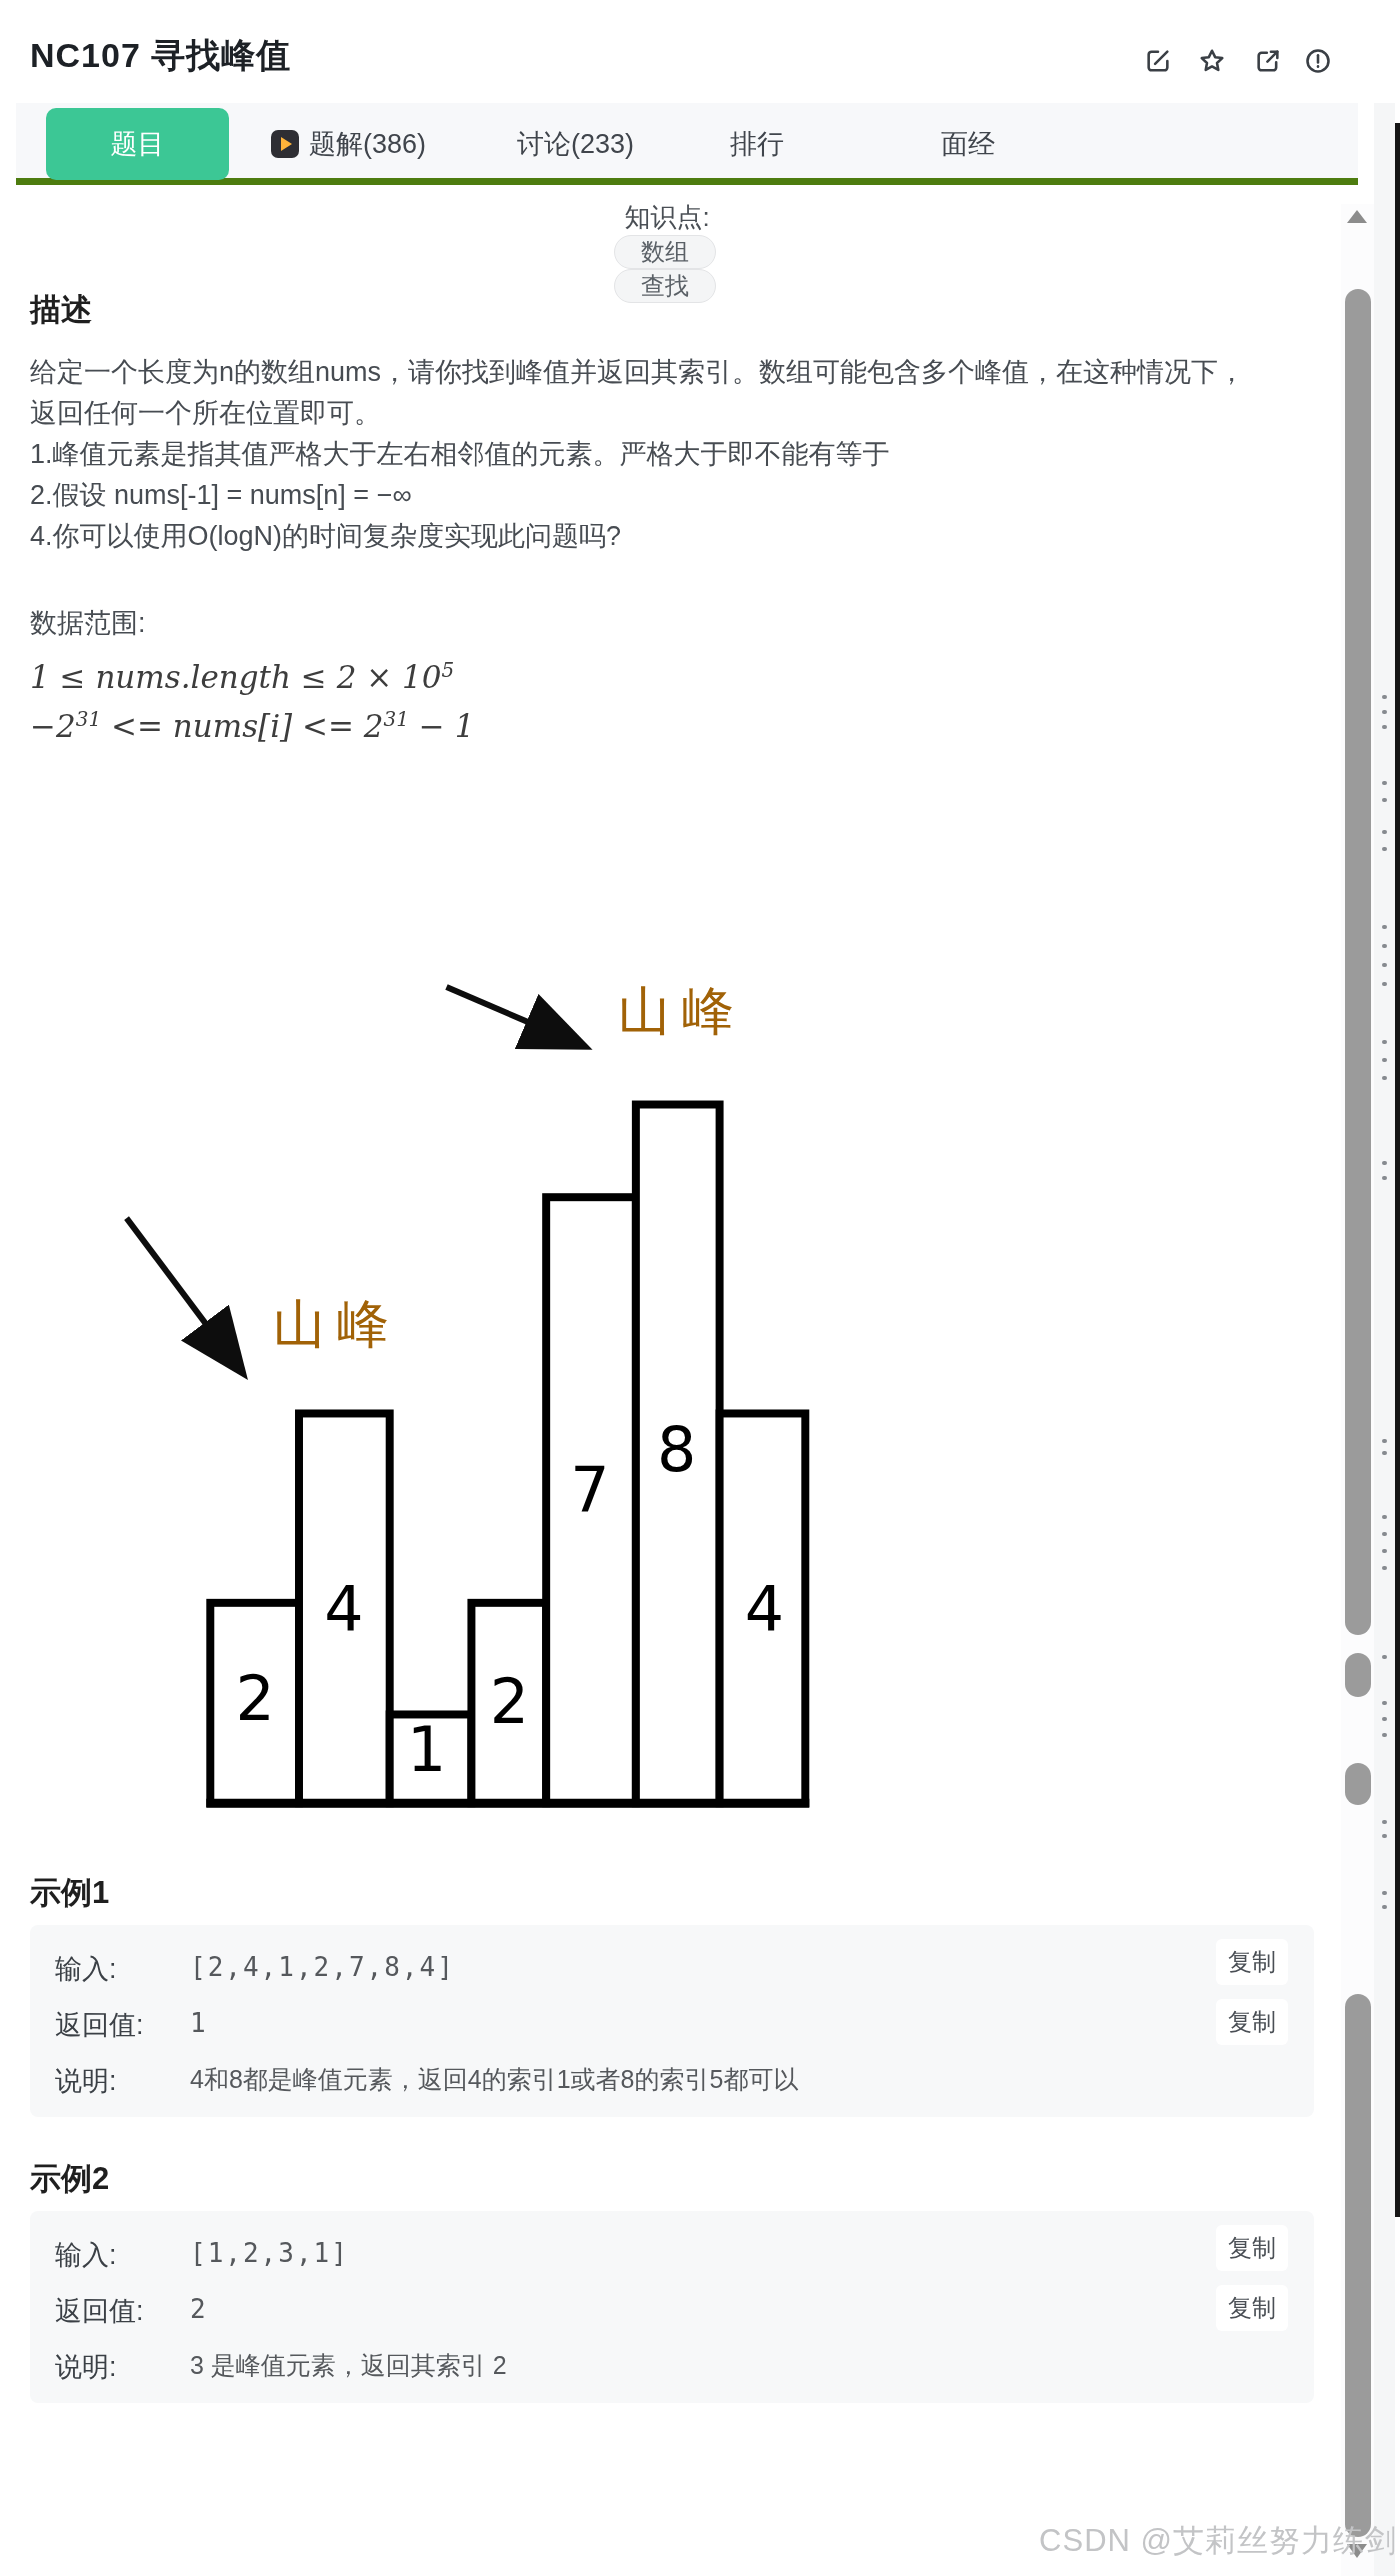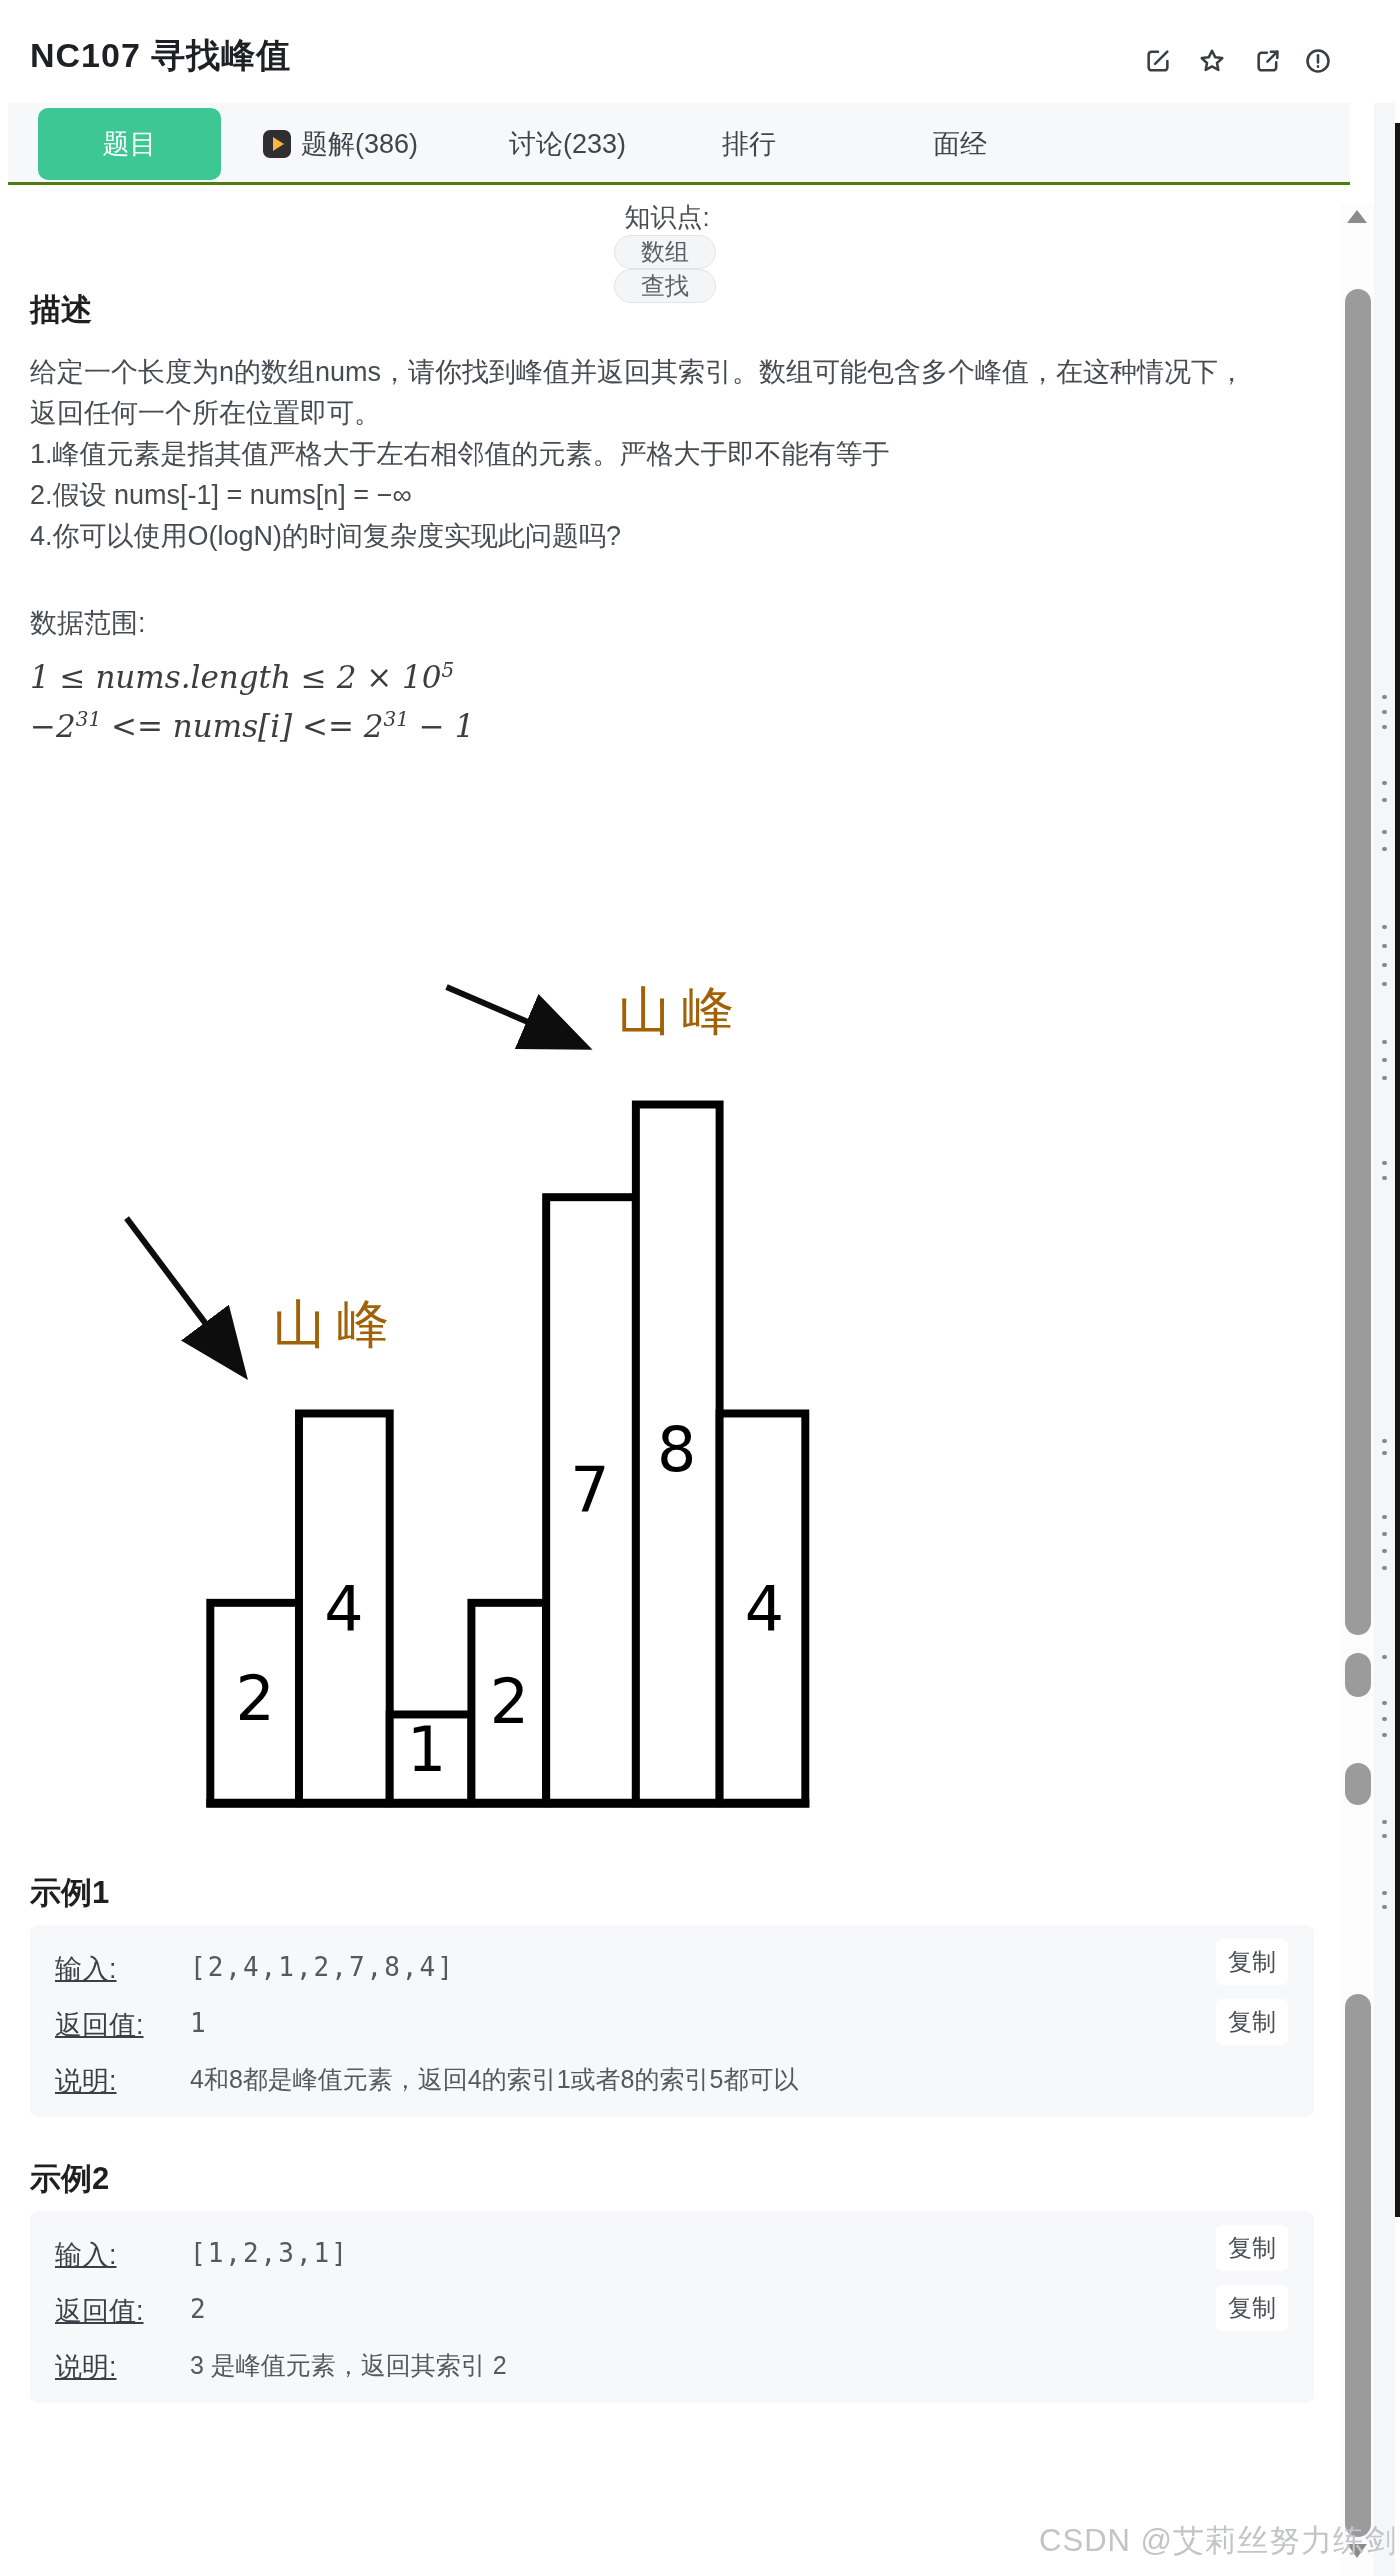--- a/index.html
+++ b/index.html
@@ -20,21 +20,21 @@
      border-left:10px solid transparent; border-right:10px solid transparent; border-top:14px solid #8c8c8c; }
   .sb-thumb { position:absolute; left:1345px; width:26px; border-radius:13px; background:#9b9b9b; }
 
   
   .header { position:absolute; left:0; top:0; width:1401px; height:103px; background:#ffffff; }
   .title { position:absolute; left:30px; top:33px; font-size:34px; font-weight:bold; color:#1d2126; letter-spacing:1px; }
   .hicon { position:absolute; top:47px; width:28px; height:28px; cursor:pointer; }
   .hicon svg { width:28px; height:28px; stroke:#3a3f45; stroke-width:2.2; fill:none; stroke-linecap:round; stroke-linejoin:round; }
 
   
-  .tabbar { position:absolute; left:8px; top:103px; width:1342px; height:82px; background:#f7f8fa; border-bottom:3px solid #4d7c0f; }
+  .tabbar { position:absolute; left:16px; top:103px; width:1342px; height:82px; background:#f7f8fa; border-bottom:7px solid #4d7c0f; }
   .tab-active { position:absolute; left:30px; top:5px; width:183px; height:72px; background:#3cc795; border-radius:10px;
      color:#ffffff; font-size:27px; display:flex; align-items:center; justify-content:center; cursor:pointer; }
   .tab { position:absolute; top:0; height:82px; line-height:82px; font-size:27px; color:#40454c; cursor:pointer; }
   .play-badge { position:absolute; left:255px; top:27px; width:28px; height:28px; background:#2e2e33; border-radius:7px; cursor:pointer; }
   .play-badge::after { content:""; position:absolute; left:10px; top:7px; width:0; height:0;
      border-top:7px solid transparent; border-bottom:7px solid transparent; border-left:11px solid #ffb43a; }
 
   
   .content { position:absolute; left:30px; top:184px; width:1288px; }
   .know-row { margin-top:16px; display:flex; align-items:center; height:50px;flex-direction:column; }
@@ -53,21 +53,21 @@
   .example-intro { margin-top:42px; }
   .example-intro div { font-size:27px; line-height:42px; color:#474c52; white-space:nowrap; }
   .diagram-spacer { height:1087px; }
   .sec-s1 { margin-top:40px; }
   .sec-s2 { margin-top:44px; }
 
   
   .sample-box { margin-top:14px; width:1284px; background:#f7f8f9; border-radius:8px; padding:20px 0 16px 0; }
   .srow { position:relative; padding-left:160px; }
   .srow.r1 { min-height:56px; } .srow.r2 { min-height:56px; } .srow.r3 { min-height:40px; }
-  .slabel { position:absolute; left:25px; top:6px; font-size:27px; color:#3b4046;text-decoration:underline; }
+  .slabel { position:absolute; left:25px; top:6px; font-size:27px; color:#3b4046; }
   .sval-mono { font-family:"DejaVu Sans Mono","Liberation Mono",monospace; font-size:26px; color:#55585c;
      letter-spacing:2px; line-height:44px; }
   .sval-text { font-size:25px; color:#55585c; line-height:44px; }
   .copy-btn { position:absolute; right:26px; top:-6px; width:72px; height:46px; background:#ffffff; border-radius:6px;
      font-size:24px; color:#4a4f55; display:flex; align-items:center; justify-content:center; cursor:pointer; }
   .srow.r2 .copy-btn { top:-2px; }
 
   
   .diagram { position:absolute; left:0; top:947px; width:897px; height:917px; }
   .peak-label { position:absolute; font-family:"DejaVu Serif","Liberation Serif",serif; font-size:52px;

